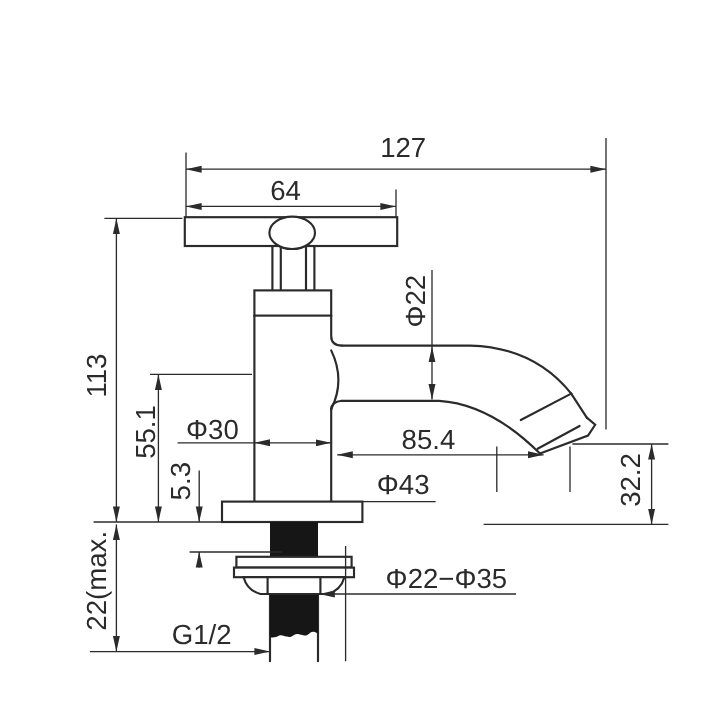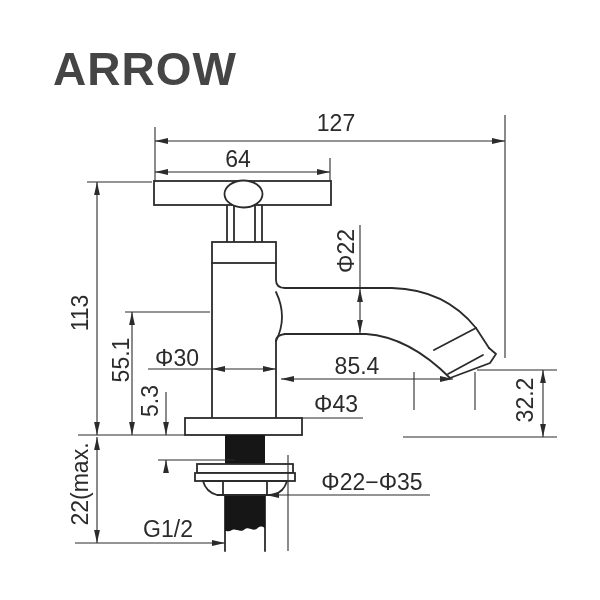--- a/index.html
+++ b/index.html
@@ -11,21 +11,20 @@
   .obj{stroke:#2b2b2b;stroke-width:1.8;fill:none;stroke-linecap:round;}
   .objf{stroke:#2b2b2b;stroke-width:1.8;fill:#ffffff;}
   .blk{fill:#161616;stroke:none;}
   .dim{stroke:#2b2b2b;stroke-width:1.1;fill:none;}
 </style>
 </head>
 <body>
 
 <div class="stage">
 
-  <div class="brand">ARROW</div>
 
   <svg width="600" height="600" viewBox="0 0 600 600">
     <defs>
       <marker id="arw" viewBox="0 0 13 10" refX="13" refY="5" markerWidth="13" markerHeight="10" markerUnits="userSpaceOnUse" orient="auto-start-reverse">
         <path d="M0,2.1 L13,5 L0,7.9 Z" fill="#2b2b2b"></path>
       </marker>
     </defs>
 
     <g>
 

